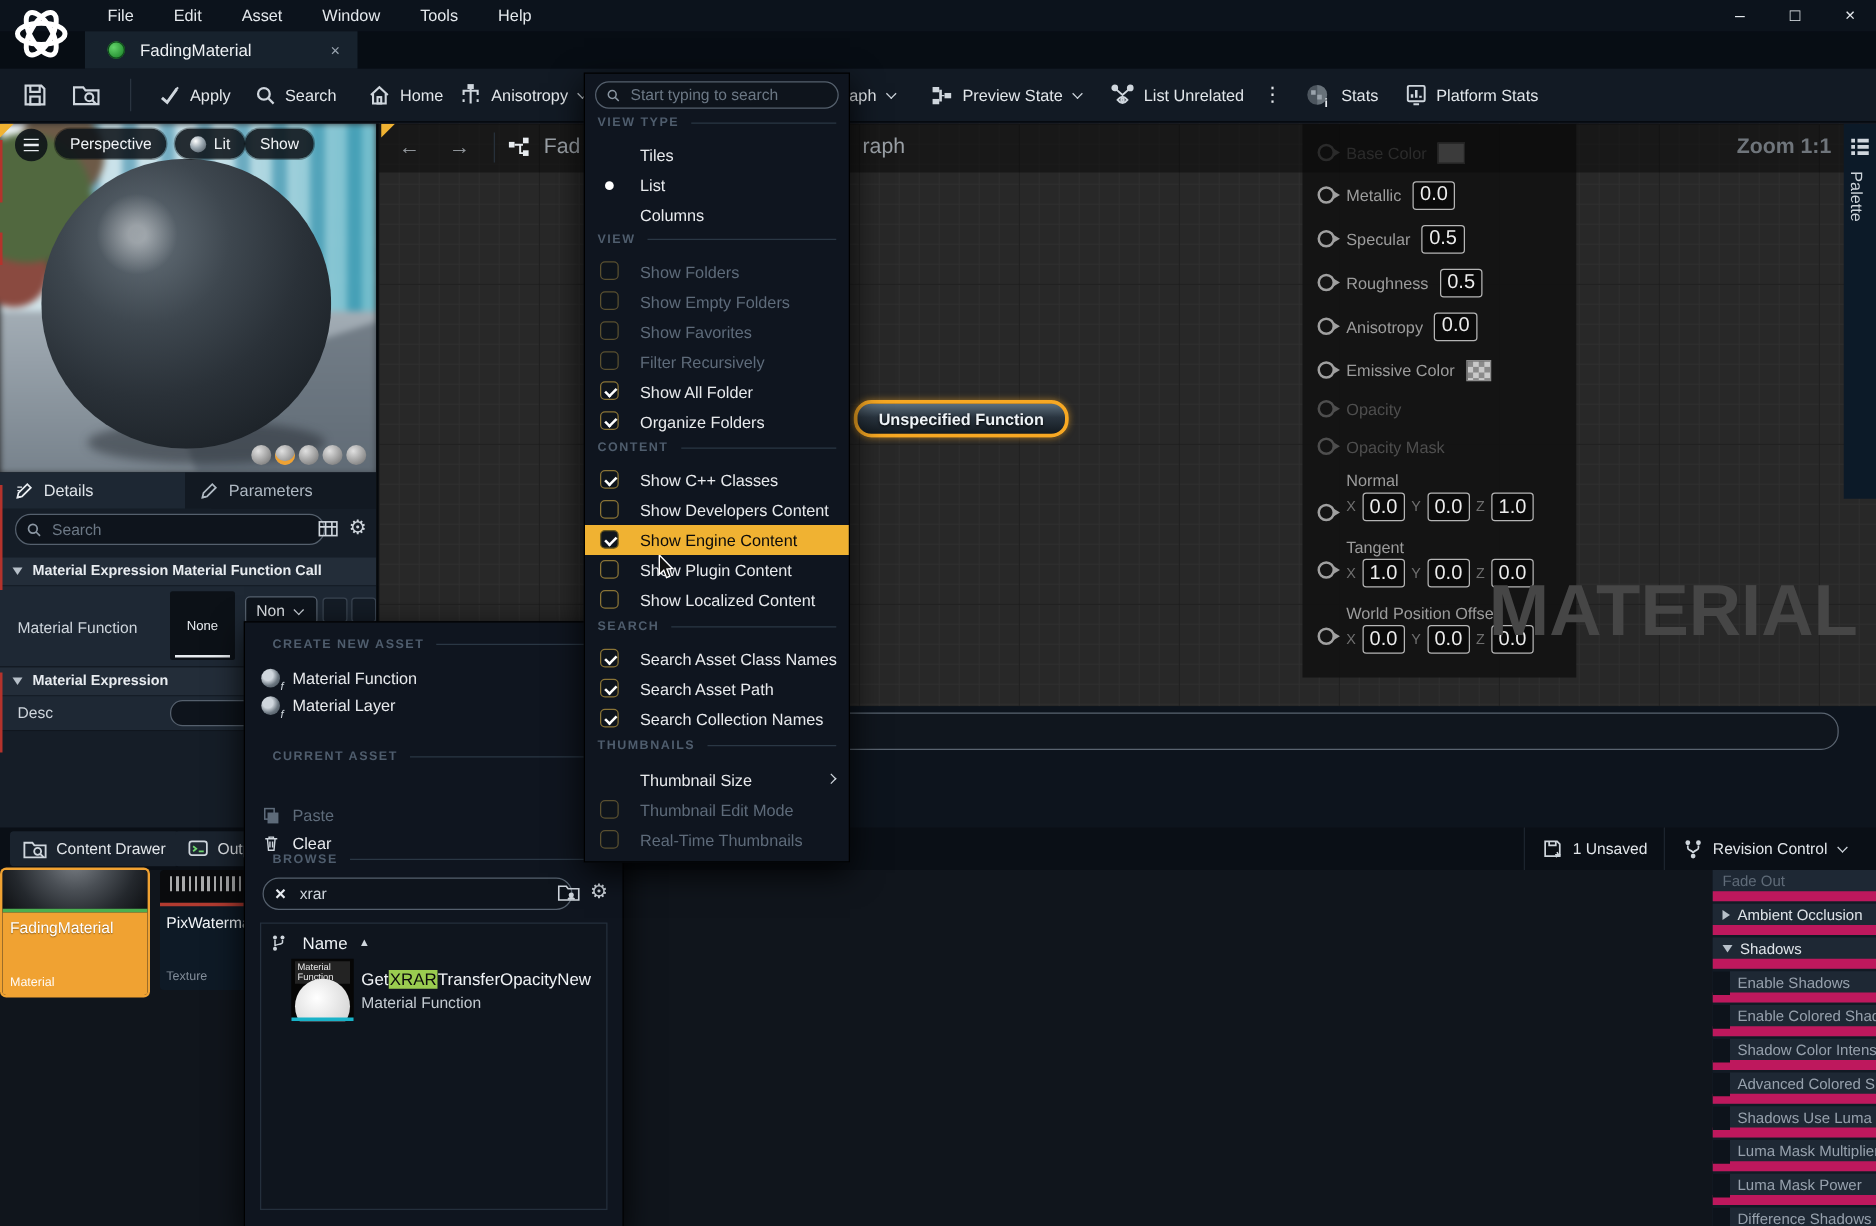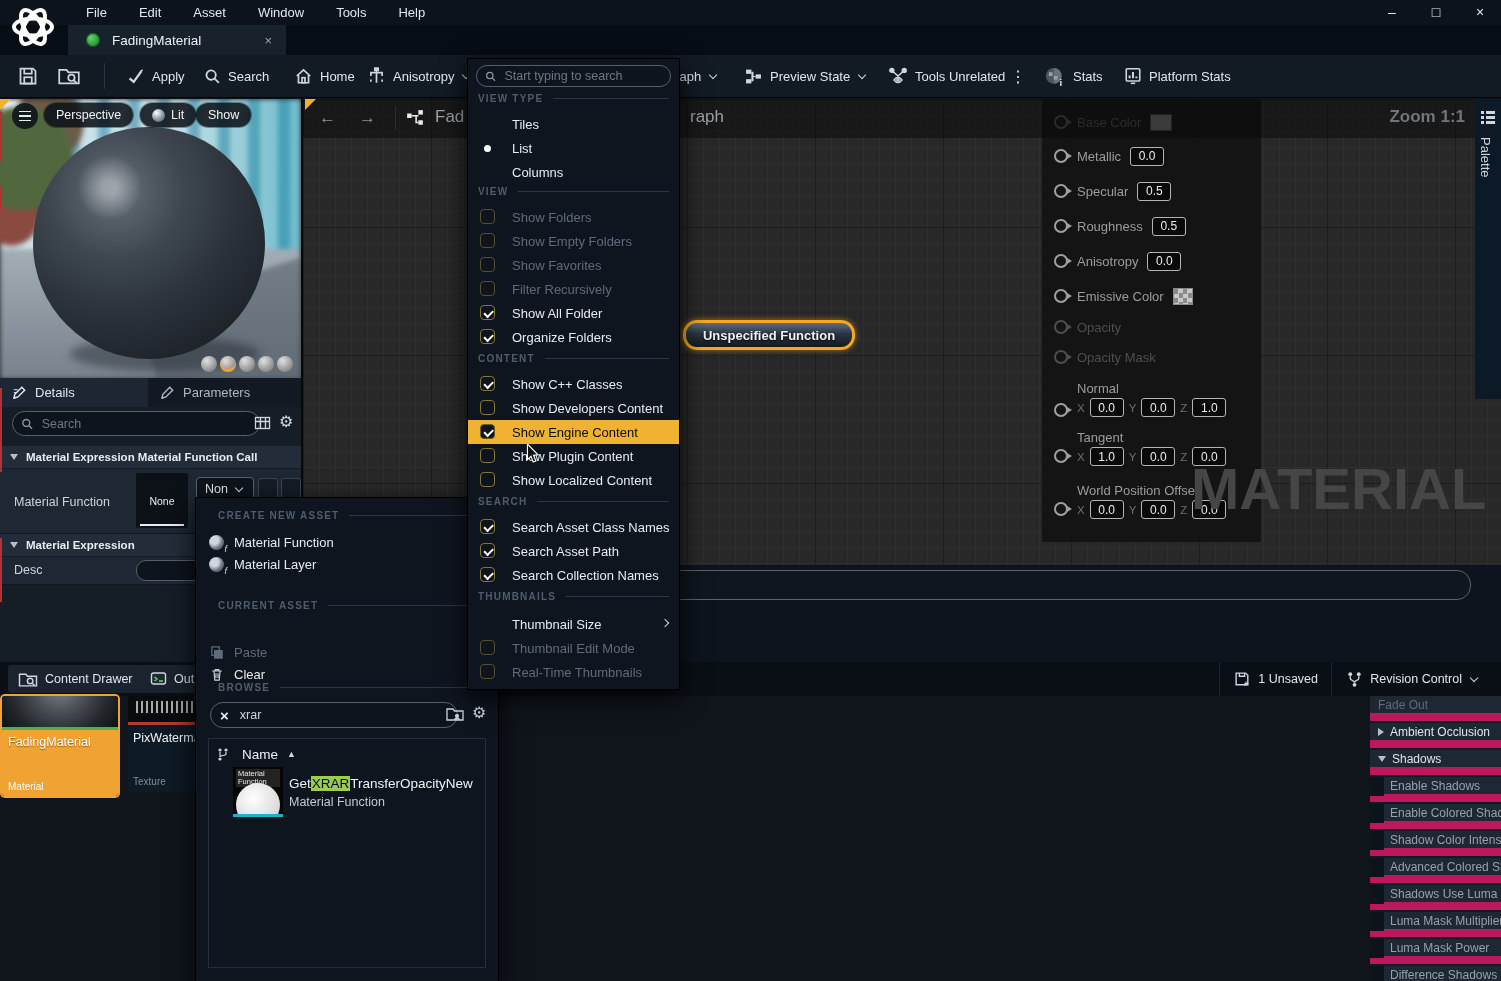--- a/index.html
+++ b/index.html
@@ -80,21 +80,21 @@
   #graph-header{position:absolute;left:0;top:0;width:1200px;height:39px;background:rgba(8,8,8,.5);}
   .ghbtn{position:absolute;top:9px;color:#8f9499;font-size:17px;}
   #breadcrumbL,#breadcrumbR{position:absolute;top:8px;color:#9aa0a6;font-size:17px;}
   #zoomlabel{position:absolute;top:8px;right:38px;color:#6f757b;font-size:17px;font-weight:bold;}
   #matnode{position:absolute;left:739px;top:0px;width:219px;height:443px;background:rgba(18,18,18,.92);}
   .nrow{position:absolute;left:12px;display:flex;align-items:center;gap:9px;height:22px;color:#9c9c9c;font-size:13px;white-space:nowrap;}
   .nrow.dim{color:#4e4e4e;}
   .pin{width:10px;height:10px;border:2px solid #a0a0a0;border-radius:50%;position:relative;flex:none;}
   .pin::after{content:"";position:absolute;left:11px;top:1.5px;border-left:5px solid #a0a0a0;border-top:3.5px solid transparent;border-bottom:3.5px solid transparent;}
   .dim .pin{border-color:#4e4e4e;} .dim .pin::after{border-left-color:#4e4e4e;}
-  .vbox{display:inline-block;min-width:22px;text-align:center;border:1px solid #b5b5b5;border-radius:3px;background:#0a0a0a;color:#ececec;font-size:12px;padding:1.5px 5px;}
+  .vbox{display:inline-block;min-width:22px;text-align:center;border:1px solid #b5b5b5;border-radius:3px;background:#0a0a0a;color:#ececec;font-size:16px;padding:1.5px 5px;}
   .axl{color:#6f6f6f;font-size:11.5px;}
   .swatch-gray{width:20px;height:15px;background:#6f6f6f;border:1px solid #3c3c3c;}
   .swatch-checker{width:18px;height:15px;border:1px solid #8a8a8a;background:repeating-conic-gradient(#c9c9c9 0% 25%, #8a8a8a 0% 50%) 0 0/9px 9px;}
   .vlabel{font-size:13px;margin-bottom:2px;}
   .vvals{display:flex;align-items:center;gap:5px;}
   #watermark{position:absolute;left:888px;top:356px;font-size:58px;font-weight:900;color:#464646;letter-spacing:0px;}
   #unspec{position:absolute;left:380px;top:221px;width:172px;height:30px;border-radius:14px;border:3px solid #f7a823;
      background:linear-gradient(#5d6f7c,#2a3540 45%,#131a20);box-shadow:0 0 6px rgba(247,168,35,.6);
      display:flex;align-items:center;justify-content:center;font-weight:bold;font-size:13px;color:#eef3f7;text-shadow:0 1px 2px #000;box-sizing:border-box;}
   #tooltip{position:absolute;left:382px;top:356px;width:195px;height:30px;background:#ece9e5;border:1px solid #6f6f6f;
@@ -260,21 +260,21 @@
       <span class="chev"></span>
   </div>
   <div class="tbtn" style="left:888px">
     <svg width="20" height="18" viewBox="0 0 17 16" fill="none" stroke="#cfd6dd" stroke-width="1.4">
       <circle cx="3" cy="3" r="1.7" fill="#cfd6dd"></circle>
         <circle cx="14" cy="3" r="1.7" fill="#cfd6dd"></circle>
       <path d="M4 4l4.5 4L13 4"></path>
         <path d="M5 11.5c2.3-3 4.7-3 7 0-2.3 3-4.7 3-7 0z"></path>
         <circle cx="8.5" cy="11.5" r="1"></circle>
       </svg>
-    <span>Tools Unrelated</span>
+    <span>List Unrelated</span>
   </div>
   <div class="tbtn" style="left:1010px;font-size:16px">
     <span>⋮</span>
   </div>
   <div class="tbtn" style="left:1044px">
     <svg width="22" height="21" viewBox="0 0 18 17">
       <circle cx="8" cy="8" r="6.5" fill="#4c555e"></circle>
       <path d="M8 1.5a6.5 6.5 0 0 1 0 13z" fill="#7c858e" opacity=".6"></path>
       <path d="M4 5h3v3H4zM8 8h3v3H8z" fill="#9aa3ac"></path>
       <text x="12.7" y="16" font-size="8" font-weight="bold" fill="#e8ecf0" font-family="Liberation Sans">i</text>

